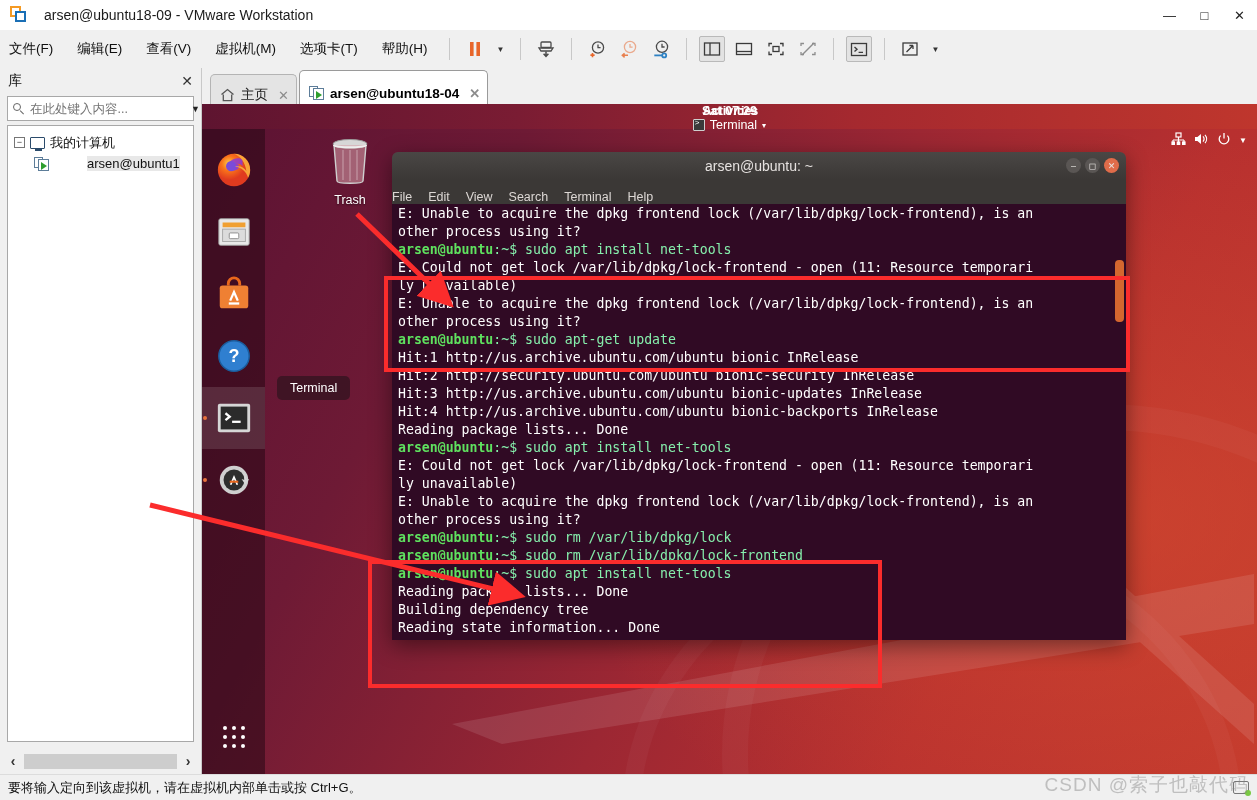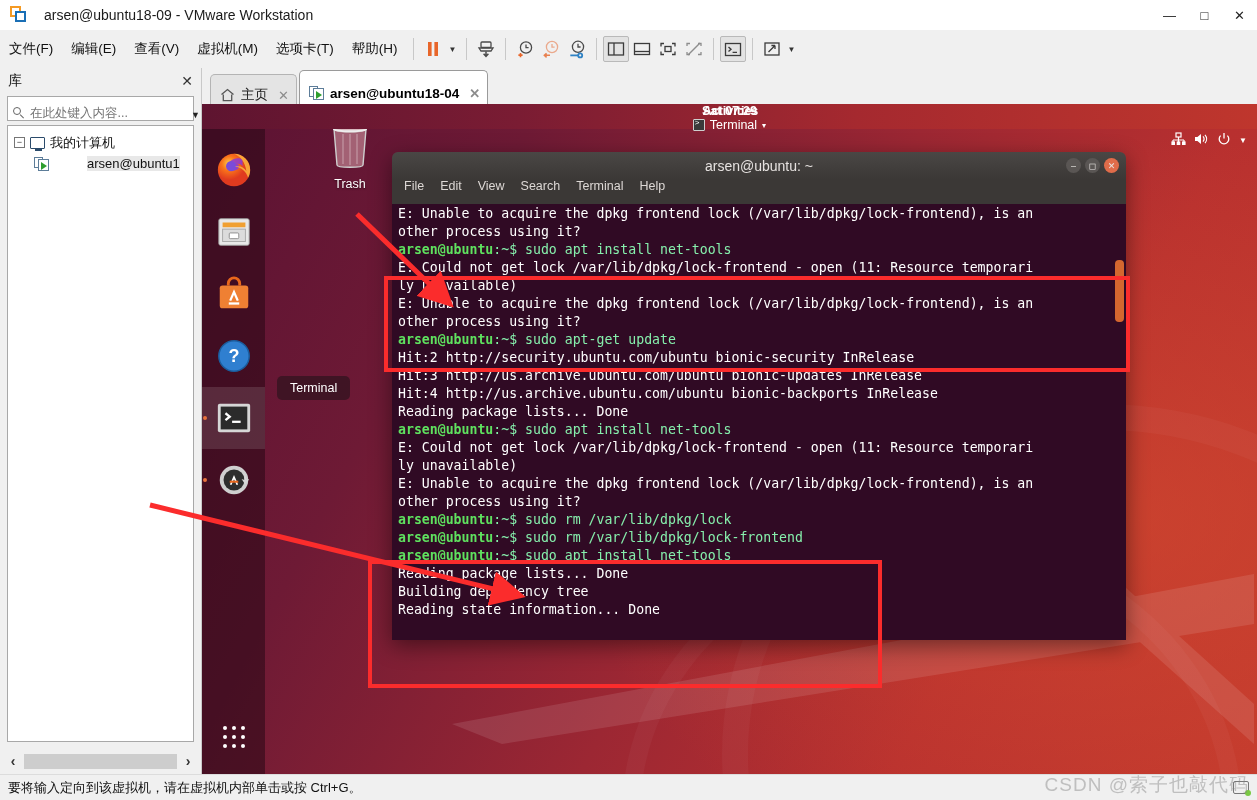--- a/index.html
+++ b/index.html
@@ -17,36 +17,36 @@
   
   .titlebar { height:30px; background:#ffffff; display:flex; align-items:center; position:relative; flex:0 0 30px; }
   .vm-logo { width:18px; height:18px; margin-left:10px; position:relative; flex:0 0 18px; }
   .vm-logo .sq1 { position:absolute; left:0; top:0; width:11px; height:11px; border:2.5px solid #f59a23; }
   .vm-logo .sq2 { position:absolute; left:5px; top:5px; width:11px; height:11px; border:2.5px solid #1a6fb5; background:#fff; }
   .vm-title { margin-left:16px; font-size:14px; color:#1a1a1a; white-space:nowrap; }
   .wincontrols { position:absolute; right:0; top:0; height:30px; display:flex; }
   .wincontrols div { width:35px; height:30px; display:flex; align-items:center; justify-content:center; color:#222; font-size:13px; }
 
   
-  .menurow { height:38px; background:#f0f0f0; display:flex; align-items:center; flex:0 0 38px; }
+  .menurow { height:38px; background:#f0f0f0; display:flex; align-items:center; flex:0 0 38px;gap:6px; }
   .menu-item { padding:4px 9px; font-size:13.5px; color:#111; white-space:nowrap; }
   .tb-sep { width:1px; height:22px; background:#c8c8c8; margin:0 6px; }
   .tb-btn { width:26px; height:26px; display:flex; align-items:center; justify-content:center; position:relative; }
   .tb-btn.framed { border:1px solid #b9b9b9; background:#e3e3e3; border-radius:2px; }
   .tb-caret { width:14px; height:26px; display:flex; align-items:center; justify-content:center; font-size:8px; color:#333; }
 
   
   .vm-body { flex:1; display:flex; min-height:0; }
 
   
   .sidebar { width:202px; background:#f0f0f0; display:flex; flex-direction:column; border-right:1px solid #c9c9c9; flex:0 0 202px; }
   .sb-head { height:26px; display:flex; align-items:center; padding:0 8px; }
   .sb-head .t { font-size:14px; color:#111; }
   .sb-head .x { margin-left:auto; font-size:14px; color:#333; }
-  .sb-search { margin:2px 7px 4px 7px; height:25px; background:#fff; border:1px solid #a8a8a8; display:flex; align-items:flex-end; padding:0 4px; }
+  .sb-search { margin:2px 7px 4px 7px; height:25px; background:#fff; border:1px solid #a8a8a8; display:flex; align-items:center; padding:0 4px; }
   .sb-search .mag { width:14px; height:14px; flex:0 0 14px; position:relative; }
   .sb-search .mag i { position:absolute; left:1px; top:1px; width:8px; height:8px; border:1.4px solid #666; border-radius:50%; }
   .sb-search .mag b { position:absolute; left:8px; top:8px; width:5px; height:1.4px; background:#666; transform:rotate(45deg); transform-origin:left center; }
   .sb-search input { border:0; outline:0; flex:1; font-family:inherit; font-size:12.5px; color:#8a8a8a; margin-left:4px; background:transparent; }
   .sb-search .dd { width:16px; text-align:center; font-size:9px; color:#222; }
   .sb-tree { flex:1; background:#fff; border:1px solid #a8a8a8; margin:0 7px 6px 7px; padding:6px 0 0 0; overflow:hidden; }
   .tree-row { display:flex; align-items:center; height:21px; padding-left:6px; font-size:13px; color:#111; white-space:nowrap; }
   .tree-row.child { padding-left:26px; }
   .tw { width:11px; height:11px; border:1px solid #767676; background:#fff; font-size:9px; line-height:9px; text-align:center; color:#333; flex:0 0 11px; margin-right:5px; }
   .ic-monitor { width:15px; height:12px; border:1.6px solid #2b4b6b; border-radius:1px; margin-right:5px; position:relative; flex:0 0 15px; }
@@ -93,34 +93,34 @@
   .dock .slot { width:63px; height:62px; display:flex; align-items:center; justify-content:center; position:relative; }
   .dock .slot.active { background:rgba(255,255,255,0.12); }
   .dock .slot .run { position:absolute; left:1px; top:50%; transform:translateY(-50%); width:4px; height:4px; border-radius:50%; background:#e8713c; }
   .dock .appgrid { position:absolute; bottom:26px; left:0; width:63px; display:flex; align-items:center; justify-content:center; }
   .dock .appgrid .g { display:grid; grid-template-columns:repeat(3,4px); grid-template-rows:repeat(3,4px); gap:5px; }
   .dock .appgrid .g i { width:4px; height:4px; background:#fff; border-radius:50%; display:block; }
 
   .icon28 { width:38px; height:38px; display:block; }
 
   
-  .trash-desk { position:absolute; left:105px; top:16px; width:86px; text-align:center; z-index:4; }
+  .trash-desk { position:absolute; left:105px; top:32px; width:86px; text-align:center; z-index:4; }
   .trash-desk .lbl { color:#fff; font-size:12.5px; margin-top:2px; text-shadow:0 1px 2px rgba(0,0,0,.6); }
   
   .dock-tip { position:absolute; left:75px; top:272px; background:rgba(60,20,35,0.93); color:#fff; font-size:12.5px; padding:5px 13px; border-radius:5px; z-index:7; }
 
   
   .term { position:absolute; left:190px; top:48px; width:734px; height:488px; z-index:8;
           box-shadow:0 6px 22px rgba(0,0,0,0.45); border-radius:6px 6px 0 0; overflow:hidden; }
   .term-title { height:27px; background:linear-gradient(180deg,#4a4745,#3b3836); display:flex; align-items:center; justify-content:center; position:relative; }
   .term-title .t { color:#e6e2e0; font-size:14px; }
   .term-title .btns { position:absolute; right:7px; top:0; height:27px; display:flex; align-items:center; gap:4px; }
   .term-title .btns i { width:15px; height:15px; border-radius:50%; background:#5a5654; display:flex; align-items:center; justify-content:center; font-size:9px; color:#e8e4e2; font-style:normal; }
   .term-title .btns i.cl { background:#e06c4a; }
-  .term-menu { height:25px; background:#3b3836; display:flex; align-items:flex-start; padding-left:12px; gap:16px; }
+  .term-menu { height:25px; background:#3b3836; display:flex; align-items:flex-end; gap:16px; }
   .term-menu span { color:#ddd8d5; font-size:12.5px; }
   .term-body { position:absolute; left:0; right:0; top:52px; bottom:0; background:#300a24; padding:1px 6px 0 6px;
      font-family:"DejaVu Sans Mono","Liberation Mono",monospace; font-size:13.2px; line-height:18px; color:#ffffff; overflow:hidden; }
   .term-body .ln { white-space:pre; }
   .term-body .pr { color:#5fe25f; font-weight:bold; }
   .term-body .ph { color:#86efac; }
   .term-sb { position:absolute; right:2px; top:108px; width:9px; height:62px; background:#d4672f; border-radius:4px; z-index:9; }
 
   
   .anno { position:absolute; border:4px solid #fb2c2c; z-index:20; pointer-events:none; }
@@ -471,20 +471,21 @@
           </div>
           <div class="term-body" id="term-body">
               <div class="ln">E: Unable to acquire the dpkg frontend lock (/var/lib/dpkg/lock-frontend), is an</div>
               <div class="ln">other process using it?</div>
               <div class="ln"><span class="pr">arsen@ubuntu</span><span class="ph">:~$ sudo apt install net-tools</span></div>
               <div class="ln">E: Could not get lock /var/lib/dpkg/lock-frontend - open (11: Resource temporari</div>
               <div class="ln">ly unavailable)</div>
               <div class="ln">E: Unable to acquire the dpkg frontend lock (/var/lib/dpkg/lock-frontend), is an</div>
               <div class="ln">other process using it?</div>
               <div class="ln"><span class="pr">arsen@ubuntu</span><span class="ph">:~$ sudo apt-get update</span></div>
+              <div class="ln">Hit:1 http://us.archive.ubuntu.com/ubuntu bionic InRelease</div>
               <div class="ln">Hit:2 http://security.ubuntu.com/ubuntu bionic-security InRelease</div>
               <div class="ln">Hit:3 http://us.archive.ubuntu.com/ubuntu bionic-updates InRelease</div>
               <div class="ln">Hit:4 http://us.archive.ubuntu.com/ubuntu bionic-backports InRelease</div>
               <div class="ln">Reading package lists... Done</div>
               <div class="ln"><span class="pr">arsen@ubuntu</span><span class="ph">:~$ sudo apt install net-tools</span></div>
               <div class="ln">E: Could not get lock /var/lib/dpkg/lock-frontend - open (11: Resource temporari</div>
               <div class="ln">ly unavailable)</div>
               <div class="ln">E: Unable to acquire the dpkg frontend lock (/var/lib/dpkg/lock-frontend), is an</div>
               <div class="ln">other process using it?</div>
               <div class="ln"><span class="pr">arsen@ubuntu</span><span class="ph">:~$ sudo rm /var/lib/dpkg/lock</span></div>

